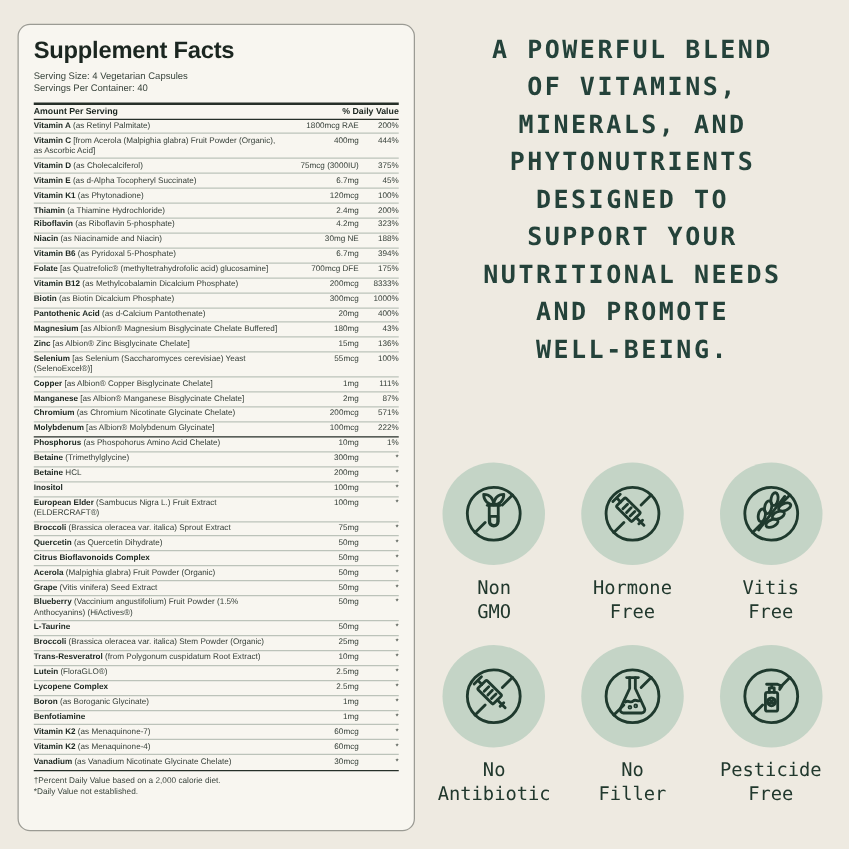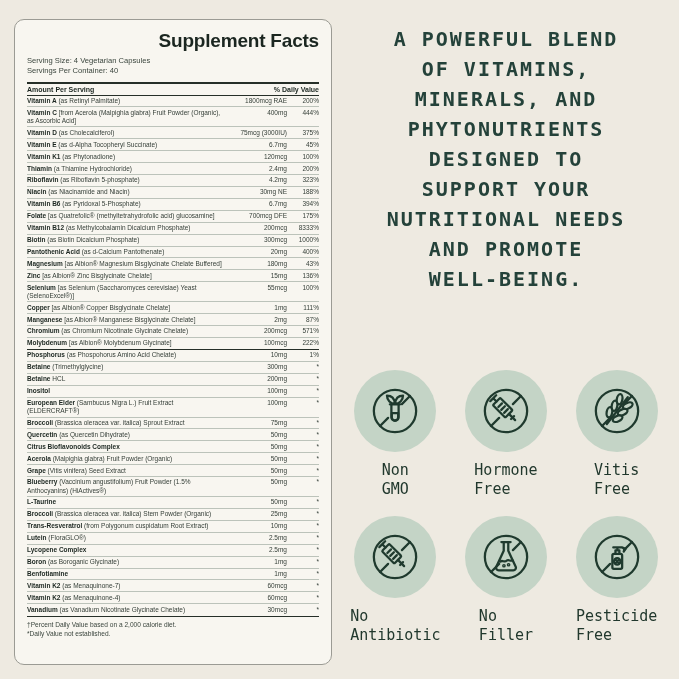--- a/index.html
+++ b/index.html
@@ -6,21 +6,21 @@
     --cream:#eeeae1; --panel:#f8f6f0; --ink:#22382e; --tink:#343e37; --bold-ink:#1b2620;
     --line:#bcc3ba; --heavy:#262f28; --sage:#c4d4c6; --accent:#1f3a2e;
   }
   *{box-sizing:border-box;margin:0;padding:0;}
   html,body{width:679px;height:679px;overflow:hidden;}
   body{background:var(--cream);font-family:"Liberation Sans",sans-serif;position:relative;}
 
   
   .panel{position:absolute;left:14px;top:19px;width:318px;height:646px;background:var(--panel);
     border:1px solid #9b9b94;border-radius:10px;padding:10px 12px 8px;overflow:hidden;}
-  .sf-title{font-size:19px;font-weight:bold;color:var(--bold-ink);letter-spacing:-.2px;margin-bottom:4px;text-align:right;}
+  .sf-title{font-size:19px;font-weight:bold;color:var(--bold-ink);letter-spacing:-.2px;margin-bottom:4px;}
   .serving{font-size:7.6px;color:#39443c;line-height:1.35;}
   .thead{display:flex;justify-content:space-between;border-top:2px solid var(--heavy);
     border-bottom:1.6px solid var(--heavy);margin-top:5px;padding:2px 0;
     font-size:7px;font-weight:bold;color:var(--bold-ink);}
   .t-row{display:flex;align-items:flex-start;font-size:6.5px;line-height:1.25;color:var(--tink);
     padding:1.4px 0;border-top:1px solid var(--line);}
   .t-row:first-child{border-top:none;}
   .t-row.sep{border-top:1.8px solid var(--heavy);}
   .t-name{flex:1;padding-right:4px;}
   .t-name b{color:var(--bold-ink);}
@@ -37,21 +37,21 @@
   .other-ing{position:absolute;top:320px;left:6px;width:322px;font-size:11.2px;
     line-height:1.38;color:#1c2a22;}
   .other-ing b{color:#16241c;}
   .badges{position:absolute;top:370px;left:0;width:100%;display:flex;flex-wrap:wrap;}
   .badge{width:33.33%;display:flex;flex-direction:column;align-items:center;margin-bottom:17px;}
   .badge-circle{width:82px;height:82px;border-radius:50%;background:var(--sage);
     display:flex;align-items:center;justify-content:center;}
   .badge-svg{width:66px;height:66px;}
   .badge-svg path,.badge-svg circle,.badge-svg rect,.badge-svg ellipse,.badge-svg line{
     stroke:var(--accent);fill:none;stroke-width:2.2;stroke-linecap:round;stroke-linejoin:round;}
-  .badge-label{margin-top:9px;font-family:"DejaVu Sans Mono",monospace;
+  .badge-label{margin-top:9px;text-align:center;font-family:"DejaVu Sans Mono",monospace;
     font-size:15px;line-height:19px;color:#21382d;white-space:pre-line;}
 </style>
 </head>
 <body>
 
 <div class="panel">
   <div class="sf-title">Supplement Facts</div>
   <div class="serving">Serving Size: 4 Vegetarian Capsules</div>
   <div class="serving">Servings Per Container: 40</div>
   <div class="thead">

